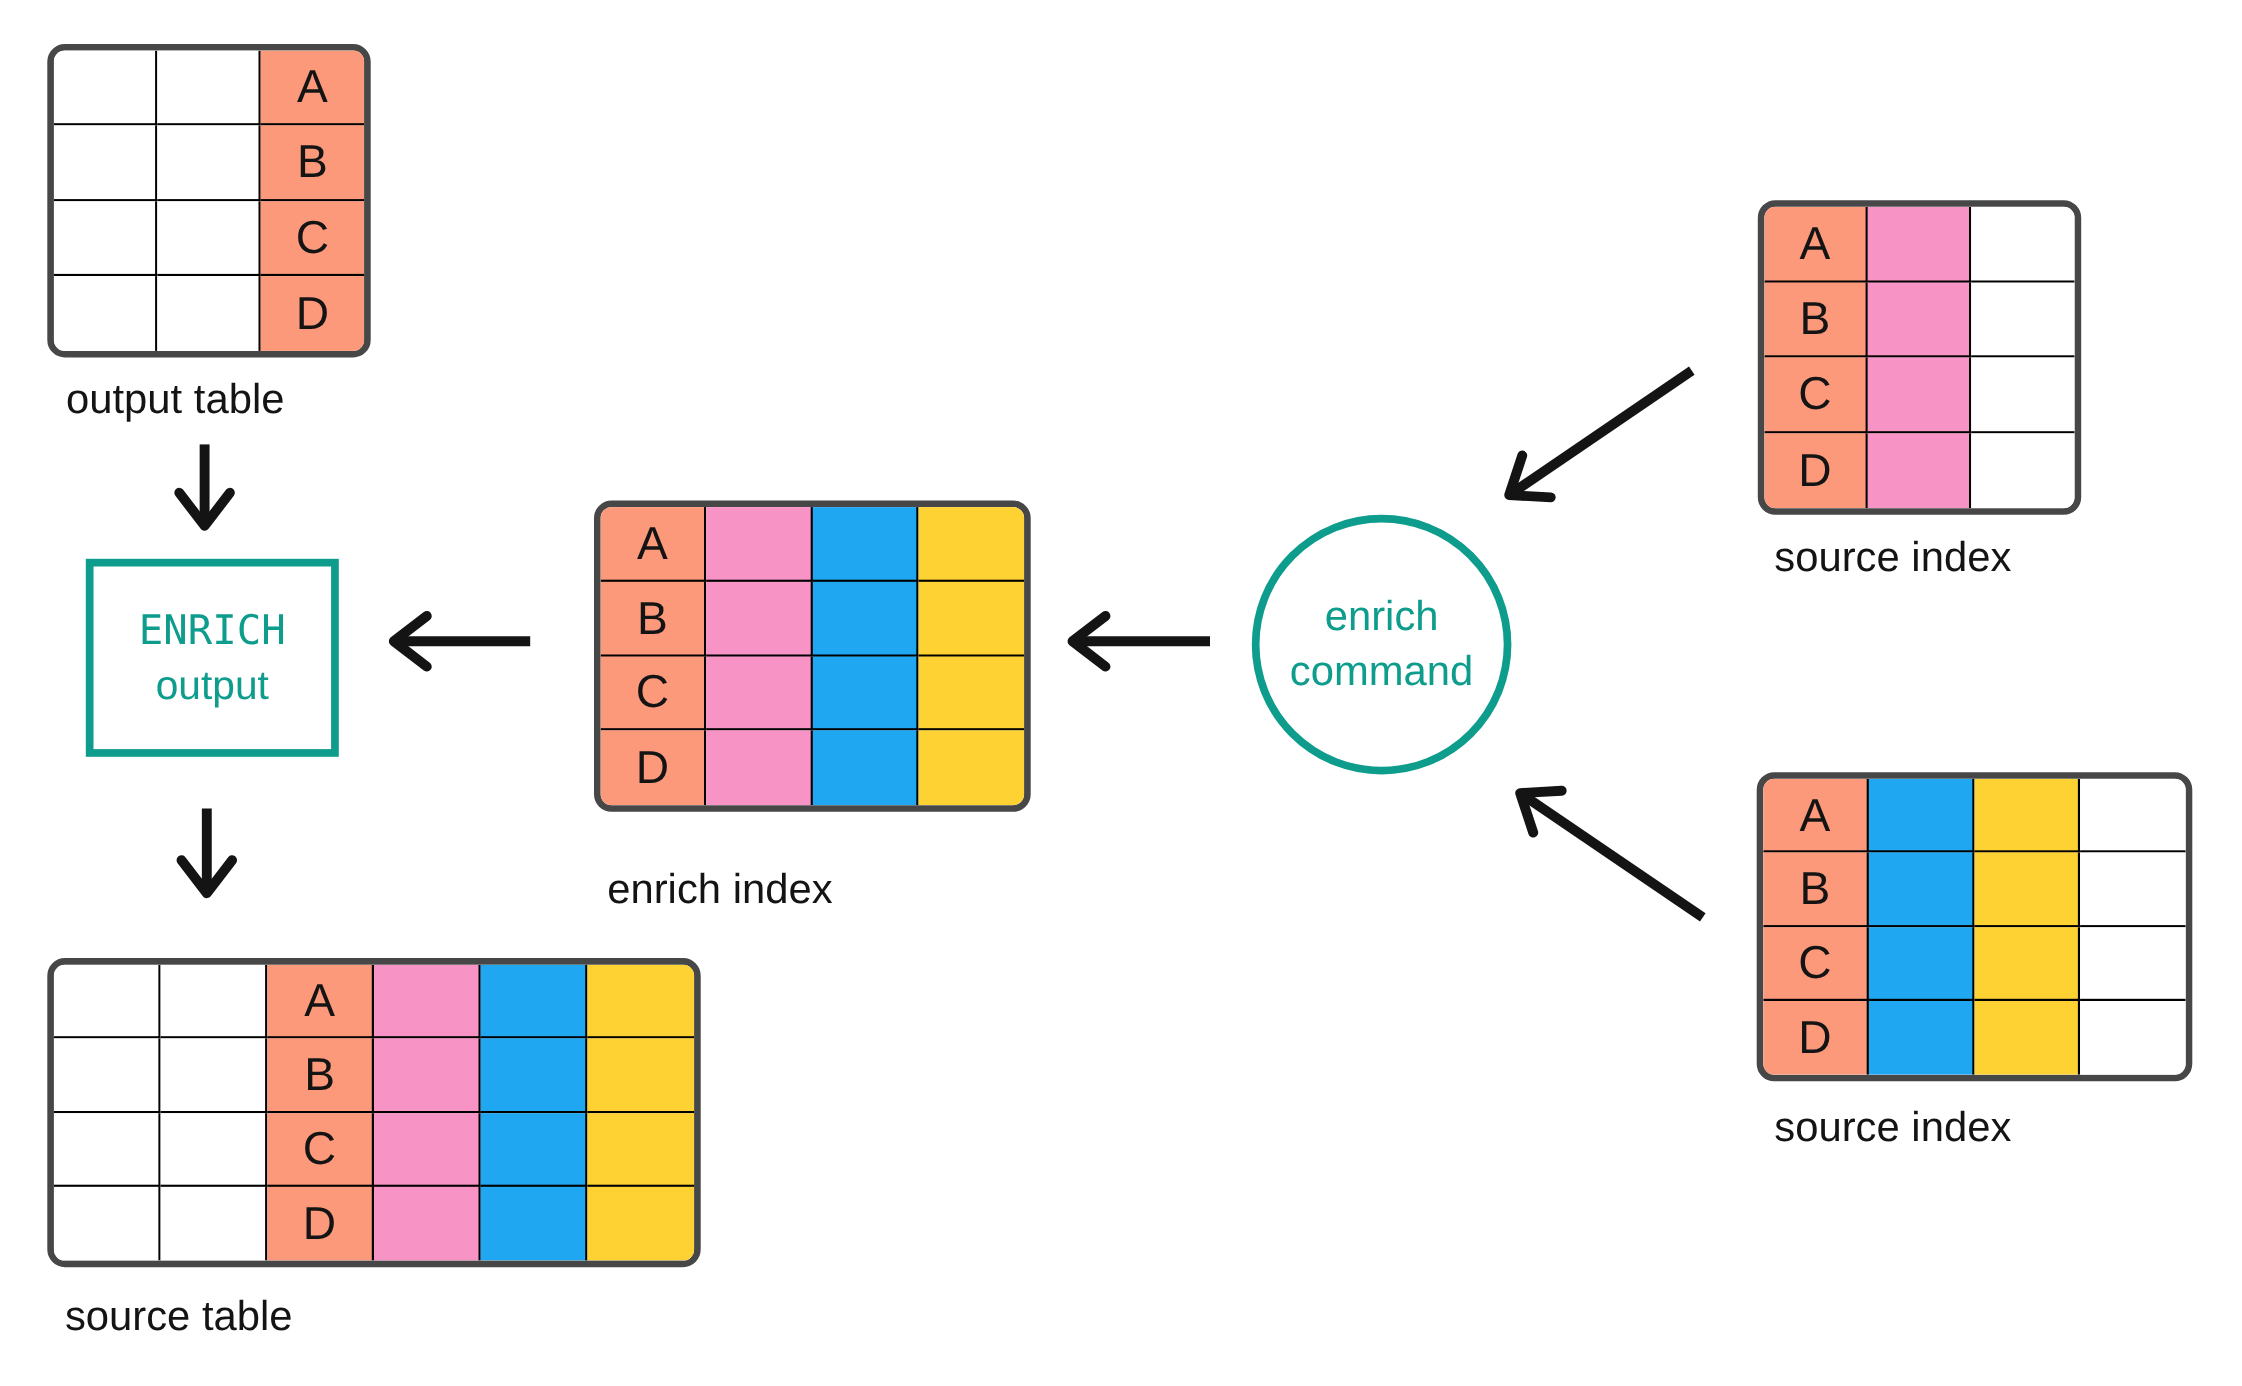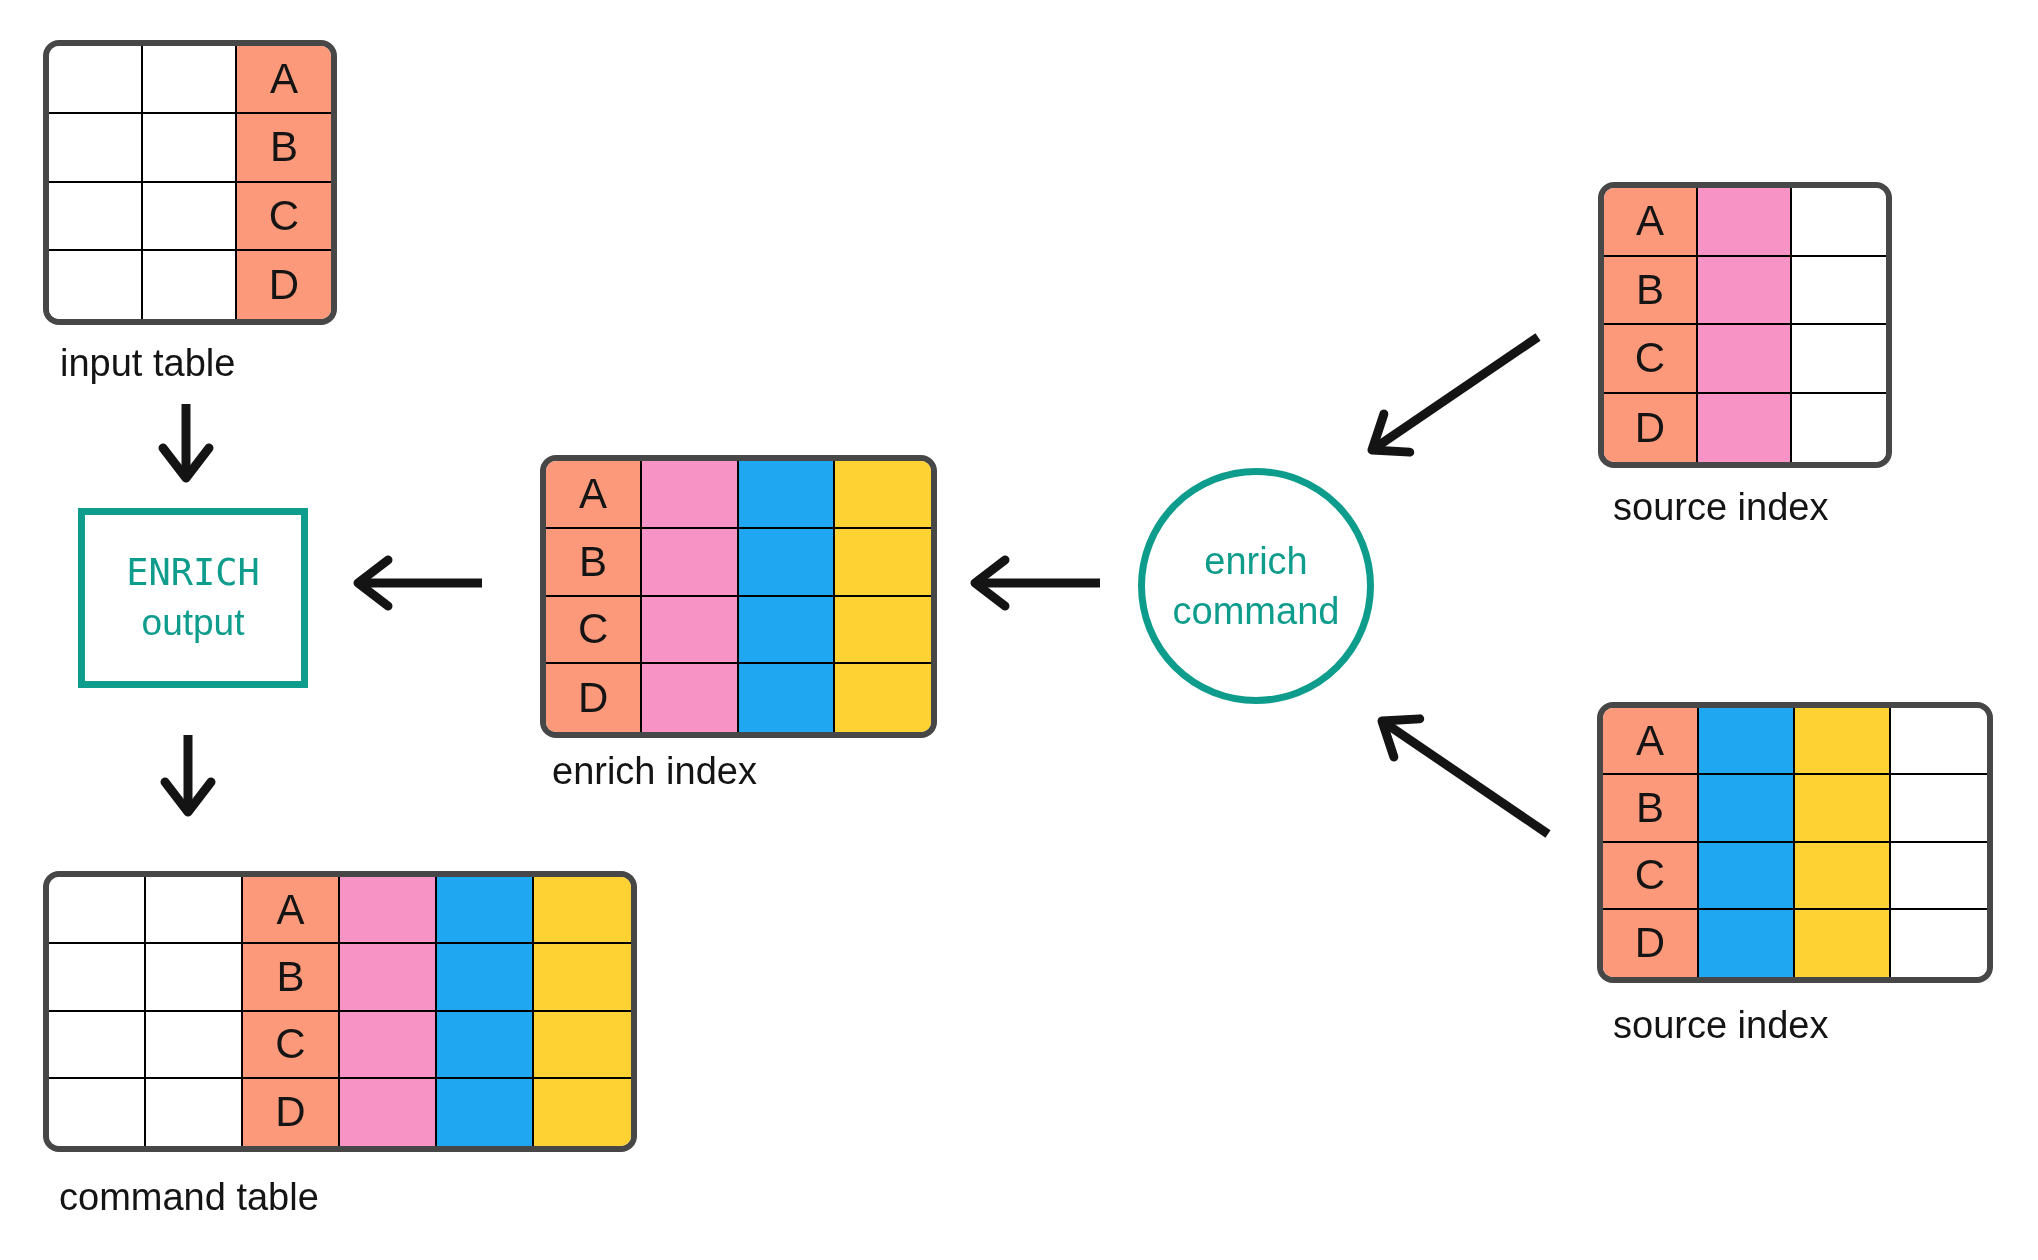--- a/index.html
+++ b/index.html
@@ -37,21 +37,21 @@
   #t-src-top    { left: 1598px; top: 182px; width: 294px; height: 286px; }
   #t-src-bottom { left: 1597px; top: 702px; width: 396px; height: 281px; }
   
   .lbl {
     position: absolute;
     font-size: 38px;
     color: var(--text, #161616);
     white-space: nowrap;
   }
   #l-input      { left: 60px;   top: 342px;  }
-  #l-enrich     { left: 552px;  top: 750px;  }
+  #l-enrich     { left: 552px;  top: 788px;  }
   #l-output     { left: 59px;   top: 1176px; }
   #l-src-top    { left: 1613px; top: 486px;  }
   #l-src-bottom { left: 1613px; top: 1004px; }
   
   .enrich-box {
     position: absolute;
     left: 78px; top: 508px;
     width: 230px; height: 180px;
     box-sizing: border-box;
     border: 7px solid var(--teal, #0e9c8c);
@@ -111,21 +111,21 @@
       <div class="cell br bb" style="background: rgb(255, 255, 255);"></div>
       <div class="cell br bb" style="background: rgb(255, 255, 255);"></div>
       <div class="cell bb" style="background: rgb(251, 153, 122);">B</div>
       <div class="cell br bb" style="background: rgb(255, 255, 255);"></div>
       <div class="cell br bb" style="background: rgb(255, 255, 255);"></div>
       <div class="cell bb" style="background: rgb(251, 153, 122);">C</div>
       <div class="cell br" style="background: rgb(255, 255, 255);"></div>
       <div class="cell br" style="background: rgb(255, 255, 255);"></div>
       <div class="cell" style="background: rgb(251, 153, 122);">D</div>
     </div>
-  <div class="lbl" id="l-input">input table</div>
+  <div class="lbl" id="l-input">output table</div>
 
   <div class="enrich-box">
     <div class="kw">ENRICH</div>
     <div class="wd">output</div>
   </div>
 
   <div class="tbl" id="t-output" style="grid-template-columns: repeat(6, 1fr);">
       <div class="cell br bb" style="background: rgb(255, 255, 255);"></div>
       <div class="cell br bb" style="background: rgb(255, 255, 255);"></div>
       <div class="cell br bb" style="background: rgb(251, 153, 122);">A</div>
@@ -144,21 +144,21 @@
       <div class="cell br bb" style="background: rgb(248, 147, 198);"></div>
       <div class="cell br bb" style="background: rgb(31, 168, 241);"></div>
       <div class="cell bb" style="background: rgb(255, 210, 51);"></div>
       <div class="cell br" style="background: rgb(255, 255, 255);"></div>
       <div class="cell br" style="background: rgb(255, 255, 255);"></div>
       <div class="cell br" style="background: rgb(251, 153, 122);">D</div>
       <div class="cell br" style="background: rgb(248, 147, 198);"></div>
       <div class="cell br" style="background: rgb(31, 168, 241);"></div>
       <div class="cell" style="background: rgb(255, 210, 51);"></div>
     </div>
-  <div class="lbl" id="l-output">command table</div>
+  <div class="lbl" id="l-output">source table</div>
 
   <div class="tbl" id="t-enrich" style="grid-template-columns: repeat(4, 1fr);">
       <div class="cell br bb" style="background: rgb(251, 153, 122);">A</div>
       <div class="cell br bb" style="background: rgb(248, 147, 198);"></div>
       <div class="cell br bb" style="background: rgb(31, 168, 241);"></div>
       <div class="cell bb" style="background: rgb(255, 210, 51);"></div>
       <div class="cell br bb" style="background: rgb(251, 153, 122);">B</div>
       <div class="cell br bb" style="background: rgb(248, 147, 198);"></div>
       <div class="cell br bb" style="background: rgb(31, 168, 241);"></div>
       <div class="cell bb" style="background: rgb(255, 210, 51);"></div>

